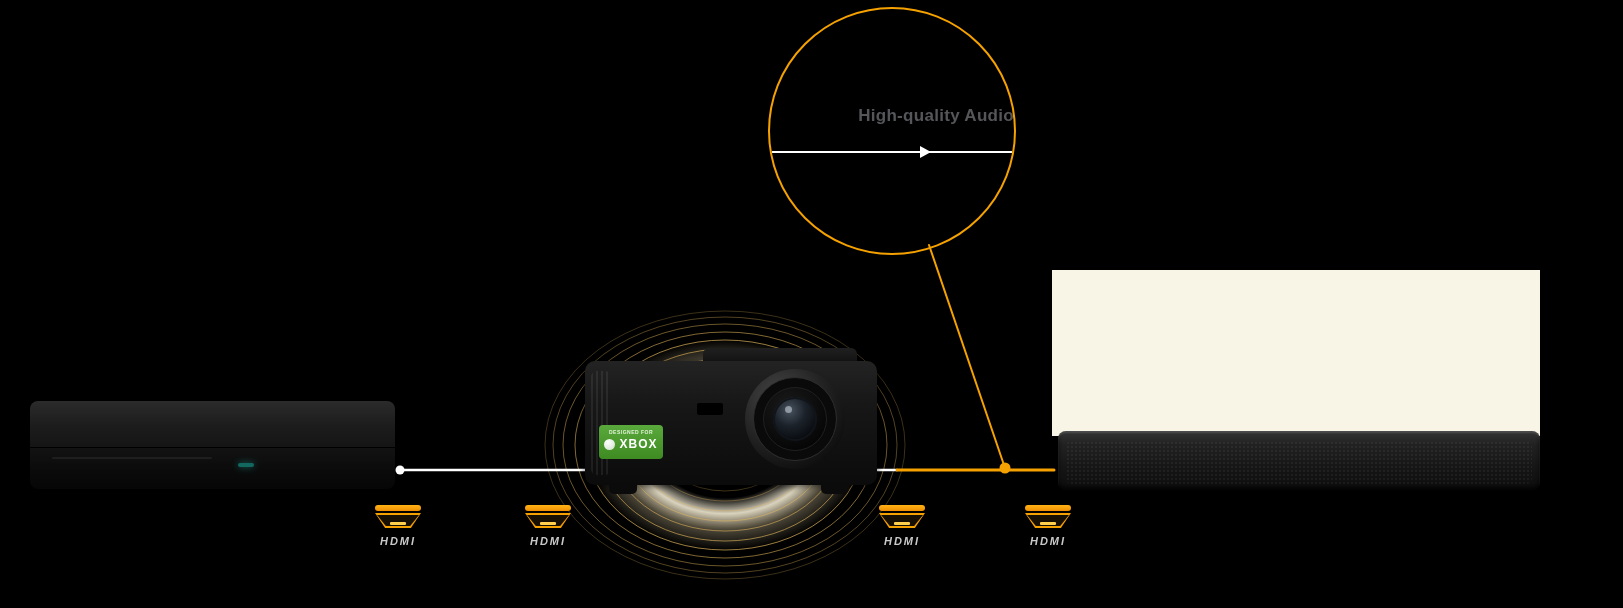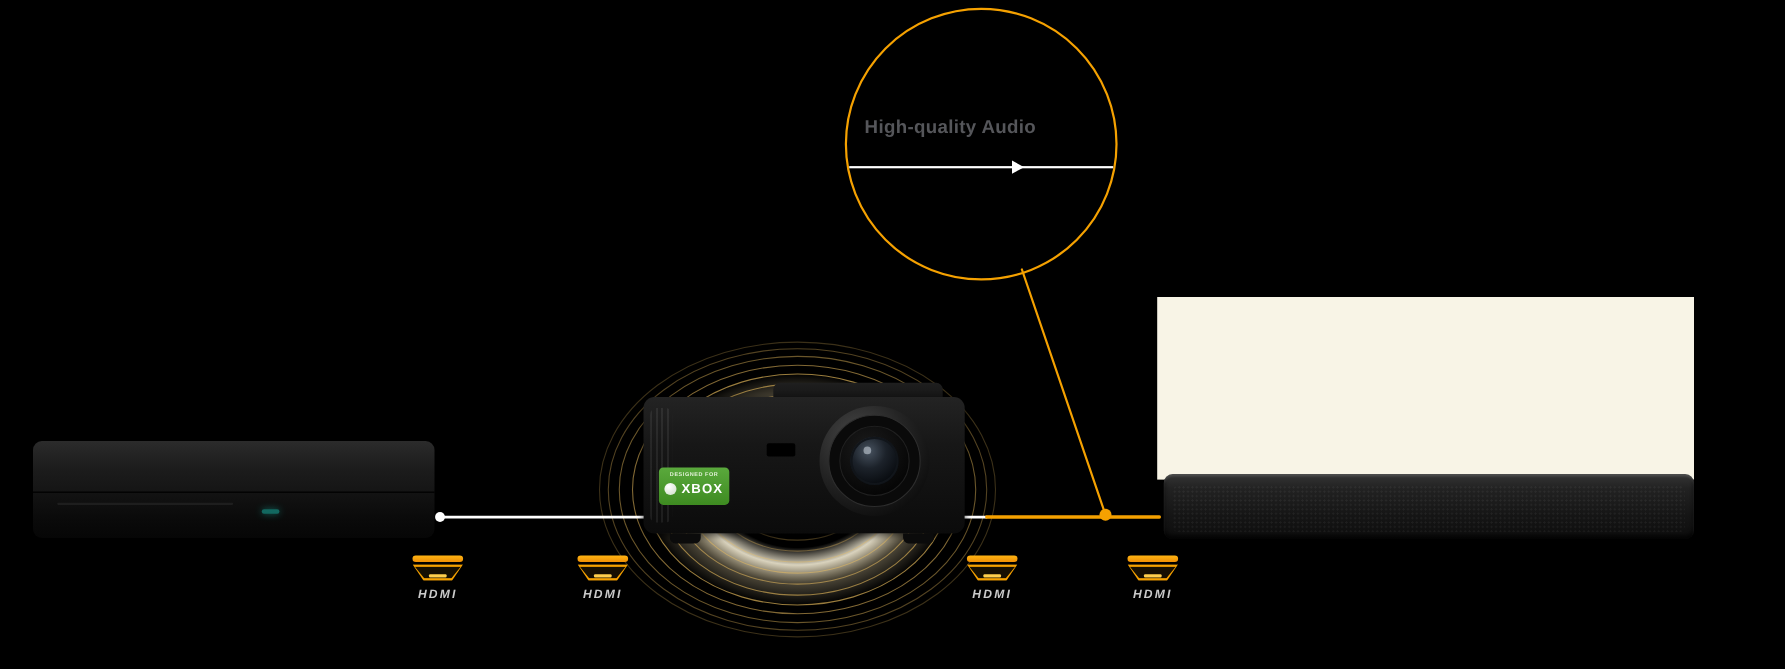--- a/index.html
+++ b/index.html
@@ -39,21 +39,21 @@
   .foot{position:absolute;top:124px;width:28px;height:9px;background:#0b0b0b;border-radius:0 0 5px 5px;}
   .foot.left{left:24px;} .foot.right{left:236px;}
   
   .soundbar{position:absolute;left:1058px;top:431px;width:482px;height:59px;z-index:4;border-radius:8px;
     background:linear-gradient(180deg,#343434 0%,#222 22%,#161616 60%,#0d0d0d 100%);
     box-shadow:inset 0 2px 2px rgba(255,255,255,.14), inset 0 -3px 4px rgba(0,0,0,.8);}
   .soundbar-mesh{position:absolute;inset:10px 8px 6px 8px;border-radius:6px;
     background-image:radial-gradient(rgba(255,255,255,.05) 1px,transparent 1px);background-size:4px 4px;}
   
   .callout{position:absolute;left:768px;top:7px;width:244px;height:244px;border:2px solid #F5A100;border-radius:50%;z-index:5;}
-  .callout-label{position:absolute;left:16px;right:0;top:97px;text-align:left;font-size:17px;font-weight:bold;color:#55565a;letter-spacing:.3px;}
+  .callout-label{position:absolute;left:16px;right:0;top:97px;text-align:right;font-size:17px;font-weight:bold;color:#55565a;letter-spacing:.3px;}
   .callout-chord{position:absolute;left:2px;right:2px;top:142px;height:2px;background:#fff;}
   .callout-arrow{position:absolute;left:150px;top:137px;width:0;height:0;
     border-top:6px solid transparent;border-bottom:6px solid transparent;border-left:11px solid #fff;}
   
   .port{position:absolute;top:505px;width:56px;z-index:4;text-align:center;font-style:italic;}
   .port-1{left:370px;} .port-2{left:520px;} .port-3{left:874px;} .port-4{left:1020px;}
   .port-bar{width:46px;height:6px;margin:0 auto;border-radius:3px;background:linear-gradient(180deg,#ffb412,#ef8f06);}
   .port-plug{position:relative;width:46px;height:15px;margin:2px auto 0 auto;
     clip-path:polygon(0% 0%,100% 0%,78% 100%,22% 100%);background:#f5a100;}
   .port-plug-inner{position:absolute;left:2px;top:2px;right:2px;bottom:2px;

